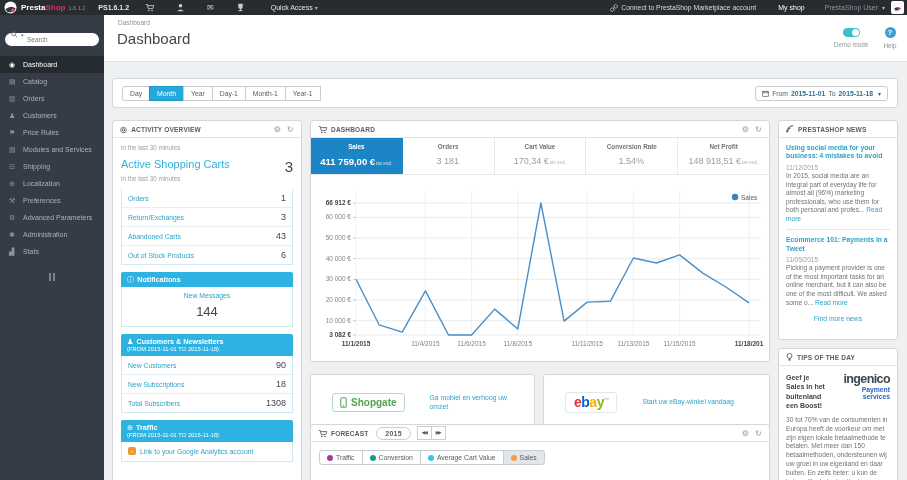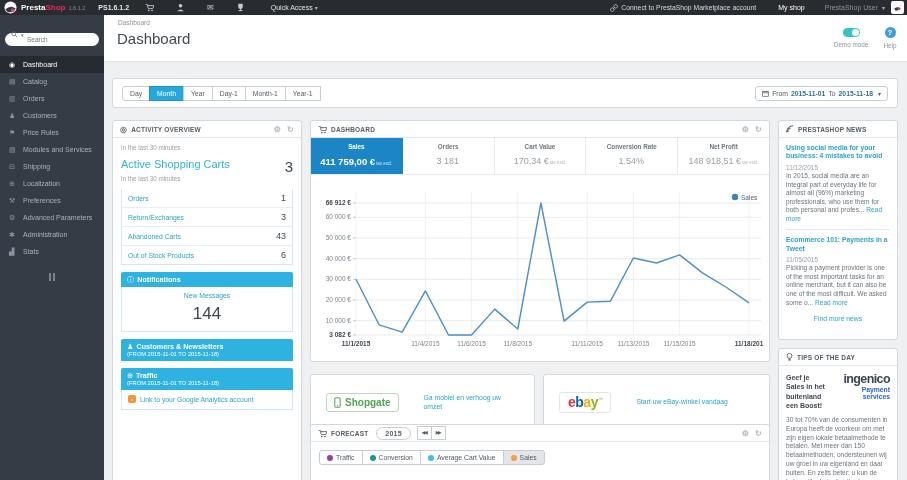--- a/index.html
+++ b/index.html
@@ -72,39 +72,39 @@
 .sec-head .sub{display:block;font-size:5.8px;font-weight:normal}
 .sec-rows{border:1px solid #cfe8f5;border-top:none}
 .arow{display:flex;justify-content:space-between;align-items:center;padding:4px 6px;border-bottom:1px solid #e4eff6}
 .arow:last-child{border-bottom:none}
 .arow .lbl{font-size:6.8px;color:#2ba3c9;cursor:pointer}
 .arow .val{font-size:9px;color:#40474f}
 .notif-grid{display:flex;border:1px solid #cfe8f5;border-top:none}
 .ncell{flex:1;text-align:center;padding:5px 2px 7px}
 .ncell+.ncell{border-left:1px solid #e4eff6}
 .ncell .lbl{font-size:6.8px;color:#2ba3c9;cursor:pointer}
-.ncell .val{font-size:17px;color:#40474f;margin-top:5px}
+.ncell .val{font-size:13px;color:#40474f;margin-top:5px}
 .ga-row{border:1px solid #cfe8f5;border-top:none;padding:5px 6px 6px;display:flex;align-items:center;gap:4px}
 .ga-ico{width:8px;height:8px;border-radius:2px;background:#f19537;color:#fff;font-size:6px;display:flex;align-items:center;justify-content:center}
 .ga-link{font-size:6.8px;color:#2ba3c9;cursor:pointer}
 
 #dash{left:206px;top:105px;width:460px;height:242px}
 .kpis{display:flex;height:37px;border-bottom:1px solid #e8ebed}
 .kpi{flex:1;text-align:center;padding-top:5px;border-right:1px solid #e8ebed;cursor:pointer;overflow:hidden}
 .kpi:last-child{border-right:none}
 .klbl{font-size:6.3px;font-weight:bold;color:#6d747a}
 .kval{font-size:9px;color:#98a0a6;margin-top:6px;white-space:nowrap}
 .knote{font-size:4.5px;color:#b0b6bb;margin-left:1px}
 .kpi.active{background:#1b85c5;border-color:#1b85c5}
 .kpi.active .klbl{color:#fff}
 .kpi.active .kval{color:#fff;font-size:9.5px;font-weight:bold}
 .kpi.active .knote{color:#cfe4f2;font-weight:normal}
 #sales-chart{display:block;margin-top:2px}
 
-.ad{height:56px;display:flex;align-items:center;padding:0 15px;gap:25px}
+.ad{height:56px;display:flex;align-items:center;padding:0 21px;gap:25px}
 #ad-shopgate{left:206px;top:359px;width:225px}
 #ad-ebay{left:439px;top:359px;width:227px}
 .sg-logo{border:1px solid #b9d8b9;border-radius:3px;padding:3px 7px;display:flex;align-items:center;gap:4px;color:#52a452;font-size:10px;font-weight:bold;cursor:pointer}
 .ad-link{font-size:6.8px;color:#2ba3c9;line-height:1.35;cursor:pointer}
 .ebay-logo{border:1px solid #e4e7e9;border-radius:3px;padding:1px 8px 2px;font-size:14px;font-weight:bold;letter-spacing:-.5px;cursor:pointer;white-space:nowrap}
 .ebay-logo sup{font-size:5px;color:#9aa1a7;font-weight:normal}
 
 #forecast{left:206px;top:409px;width:460px;height:120px}
 .year-pill{border:1px solid #c8cdd1;border-radius:8px;padding:2px 8px;font-size:7px;font-weight:bold;color:#555c62;margin-left:8px}
 .nav-btns{display:flex;margin-left:6px}
@@ -335,20 +335,34 @@
         <div class="notif-grid">
           <div class="ncell">
               <div class="lbl">New Messages</div>
               <div class="val">144</div>
             </div>
         </div>
       </div>
 
       <div class="sec">
         <div class="sec-head"><span class="ico">♟</span><span>Customers &amp; Newsletters</span><span class="sub">(FROM 2015-11-01 TO 2015-11-18)</span></div>
+        <div class="sec-rows">
+          <div class="arow">
+              <span class="lbl">New Customers</span>
+              <span class="val">90</span>
+            </div>
+          <div class="arow">
+              <span class="lbl">New Subscriptions</span>
+              <span class="val">18</span>
+            </div>
+          <div class="arow">
+              <span class="lbl">Total Subscribers</span>
+              <span class="val">1308</span>
+            </div>
+        </div>
       </div>
 
       <div class="sec">
         <div class="sec-head"><span class="ico">⊕</span><span>Traffic</span><span class="sub">(FROM 2015-11-01 TO 2015-11-18)</span></div>
         <div class="ga-row">
           <span class="ga-ico">›</span>
           <span class="ga-link">Link to your Google Analytics account</span>
         </div>
       </div>
     </div>

